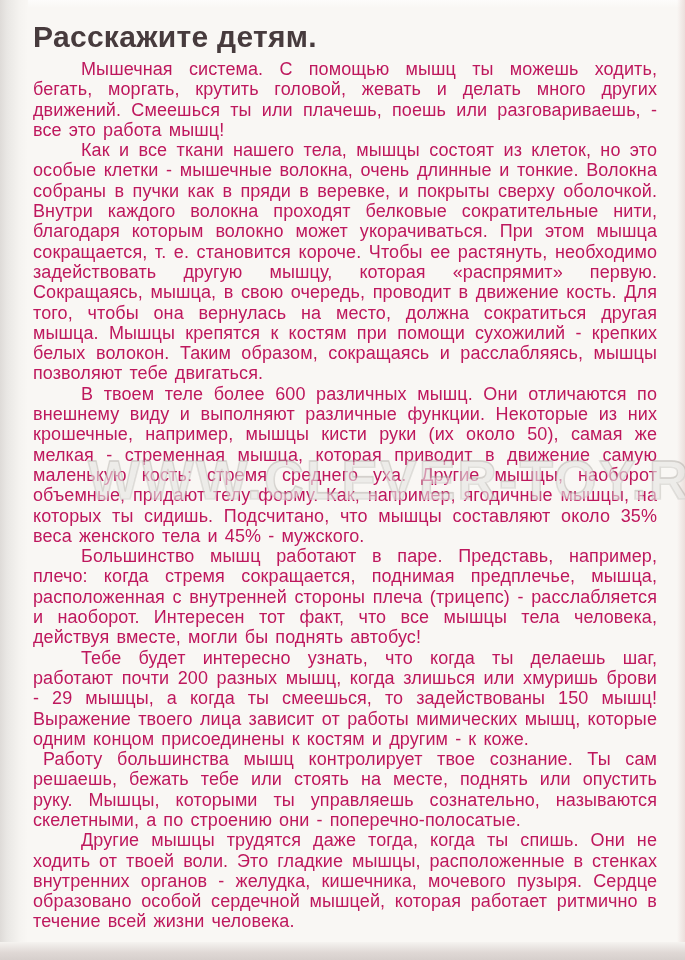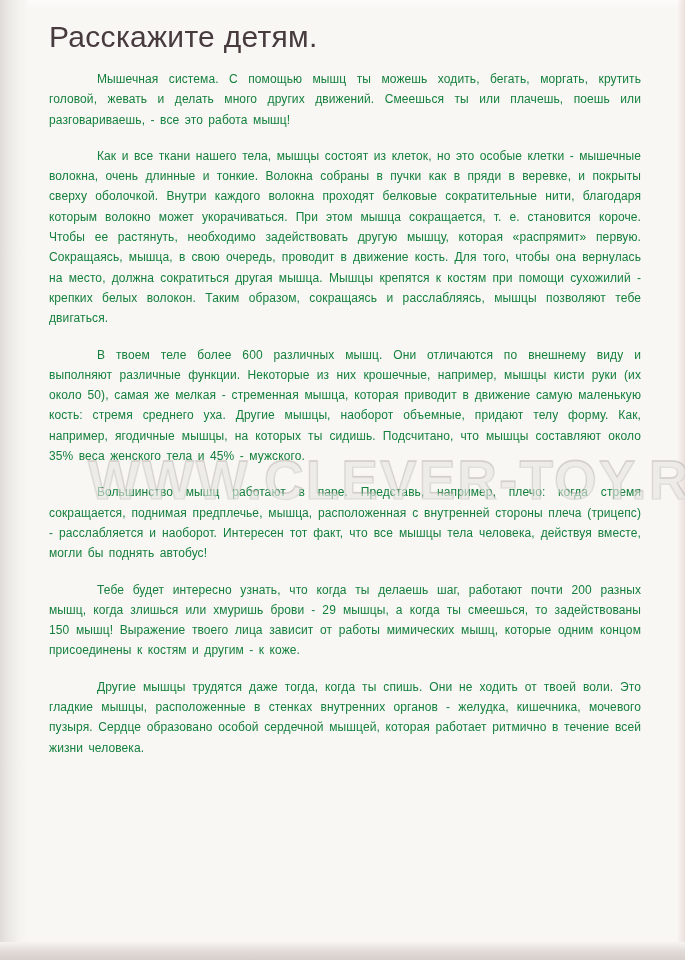--- a/index.html
+++ b/index.html
@@ -37,31 +37,31 @@
   }
   .page-content {
     position: absolute;
     left: 33px;
     right: 28px;
     top: 20px;
     z-index: 3;
   }
   .page-title {
     font-size: 30px;
-    font-weight: normal;
+    font-weight: bold;
     color: #473b3d;
     letter-spacing: 0.3px;
-    margin: 0 0 6px 16px;
+    margin: 0 0 6px 0;
     line-height: 1.1;
   }
   .body-text p {
-    margin: 16px;
-    font-size: 12px;
+    margin: 0;
+    font-size: 18px;
     line-height: 20.3px;
-    color: #15803d;
+    color: #be185d;
     text-align: justify;
     text-align-last: left;
     text-indent: 48px;
     word-spacing: 2px;
     letter-spacing: 0.1px;
   }
   .body-text p.small-indent {
     text-indent: 10px;
   }
   .watermark {
@@ -90,15 +90,16 @@
 <div class="watermark">WWW.CLEVER-TOY.RU</div>
 
 <div class="page-content">
   <h1 class="page-title">Расскажите детям.</h1>
   <div class="body-text">
     <p>Мышечная система. С помощью мышц ты можешь ходить, бегать, моргать, крутить головой, жевать и делать много других движений. Смеешься ты или плачешь, поешь или разговариваешь, - все это работа мышц!</p>
     <p>Как и все ткани нашего тела, мышцы состоят из клеток, но это особые клетки - мышечные волокна, очень длинные и тонкие. Волокна собраны в пучки как в пряди в веревке, и покрыты сверху оболочкой. Внутри каждого волокна проходят белковые сократительные нити, благодаря которым волокно может укорачиваться. При этом мышца сокращается, т. е. становится короче. Чтобы ее растянуть, необходимо задействовать другую мышцу, которая «распрямит» первую. Сокращаясь, мышца, в свою очередь, проводит в движение кость. Для того, чтобы она вернулась на место, должна сократиться другая мышца. Мышцы крепятся к костям при помощи сухожилий - крепких белых волокон. Таким образом, сокращаясь и расслабляясь, мышцы позволяют тебе двигаться.</p>
     <p>В твоем теле более 600 различных мышц. Они отличаются по внешнему виду и выполняют различные функции. Некоторые из них крошечные, например, мышцы кисти руки (их около 50), самая же мелкая - стременная мышца, которая приводит в движение самую маленькую кость: стремя среднего уха. Другие мышцы, наоборот объемные, придают телу форму. Как, например, ягодичные мышцы, на которых ты сидишь. Подсчитано, что мышцы составляют около 35% веса женского тела и 45% - мужского.</p>
     <p>Большинство мышц работают в паре. Представь, например, плечо: когда стремя сокращается, поднимая предплечье, мышца, расположенная с внутренней стороны плеча (трицепс) - расслабляется и наоборот. Интересен тот факт, что все мышцы тела человека, действуя вместе, могли бы поднять автобус!</p>
     <p>Тебе будет интересно узнать, что когда ты делаешь шаг, работают почти 200 разных мышц, когда злишься или хмуришь брови - 29 мышцы, а когда ты смеешься, то задействованы 150 мышц! Выражение твоего лица зависит от работы мимических мышц, которые одним концом присоединены к костям и другим - к коже.</p>
+    <p class="small-indent">Работу большинства мышц контролирует твое сознание. Ты сам решаешь, бежать тебе или стоять на месте, поднять или опустить руку. Мышцы, которыми ты управляешь сознательно, называются скелетными, а по строению они - поперечно-полосатые.</p>
     <p>Другие мышцы трудятся даже тогда, когда ты спишь. Они не ходить от твоей воли. Это гладкие мышцы, расположенные в стенках внутренних органов - желудка, кишечника, мочевого пузыря. Сердце образовано особой сердечной мышцей, которая работает ритмично в течение всей жизни человека.</p>
   </div>
 </div>
 
 </body></html>

